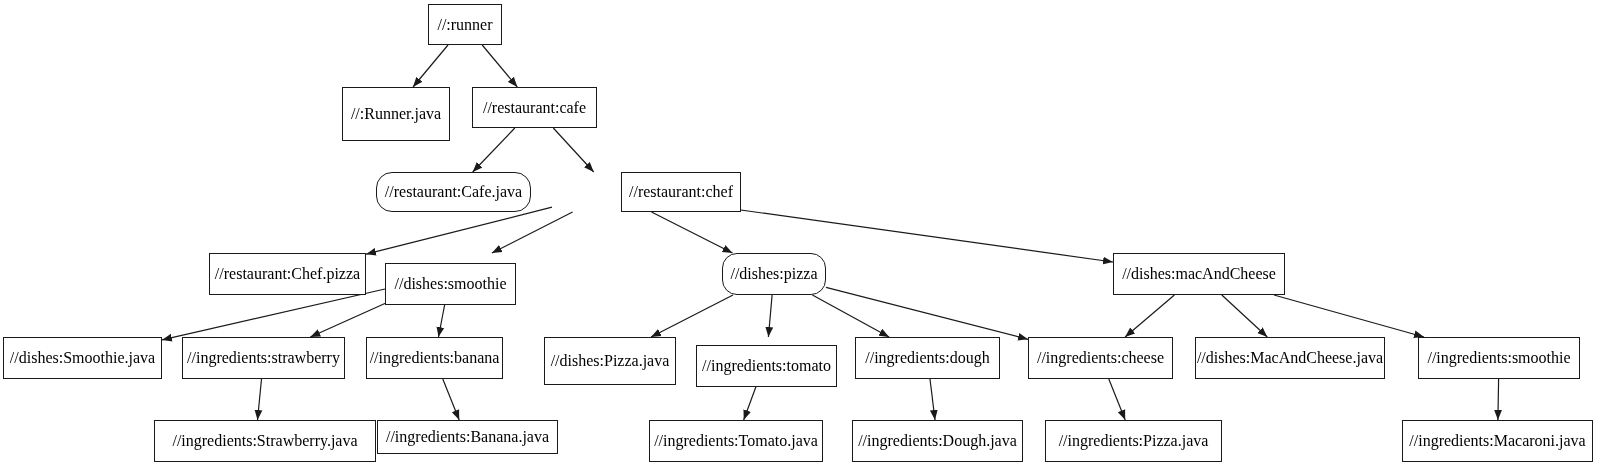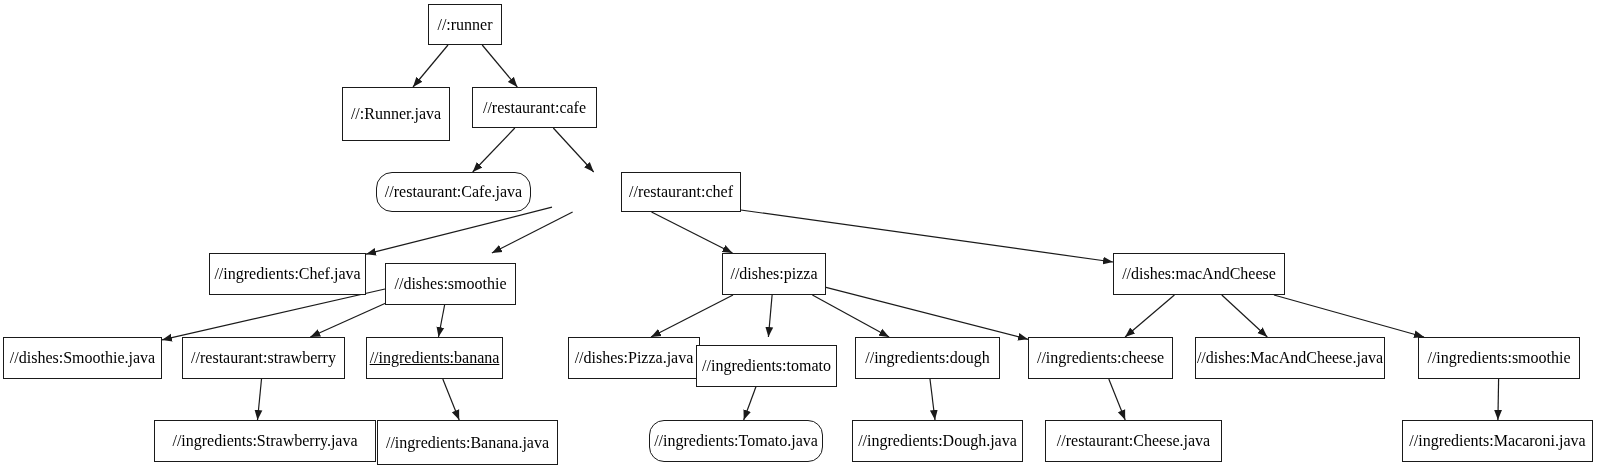--- a/index.html
+++ b/index.html
@@ -78,33 +78,33 @@
         <line x1="1274.0" y1="295.0" x2="1424.0" y2="337.0" class="edge-line" marker-end="url(#arrow)"></line>
         <line x1="1498.6" y1="379.0" x2="1497.9" y2="420.0" class="edge-line" marker-end="url(#arrow)"></line>
       </g>
   </svg>
   <div id="nodes">
       <div class="node" style="left: 428px; top: 4px; width: 74px; height: 41px;">//:runner</div>
       <div class="node" style="left: 342px; top: 87px; width: 108px; height: 54px;">//:Runner.java</div>
       <div class="node" style="left: 472px; top: 87px; width: 125px; height: 41px;">//restaurant:cafe</div>
       <div class="node" style="left: 376px; top: 172px; width: 155px; height: 40px; border-radius: 16px;">//restaurant:Cafe.java</div>
       <div class="node" style="left: 585px; top: 172px; width: 120px; height: 40px; margin-left: 36px;">//restaurant:chef</div>
-      <div class="node" style="left: 209px; top: 253px; width: 157px; height: 42px;">//ingredients:Chef.java</div>
+      <div class="node" style="left: 209px; top: 253px; width: 157px; height: 42px;">//restaurant:Chef.pizza</div>
       <div class="node" style="left: 385px; top: 263px; width: 131px; height: 42px;">//dishes:smoothie</div>
-      <div class="node" style="left: 722px; top: 253px; width: 104px; height: 42px;">//dishes:pizza</div>
+      <div class="node" style="left: 722px; top: 253px; width: 104px; height: 42px; border-radius: 15px;">//dishes:pizza</div>
       <div class="node" style="left: 1113px; top: 253px; width: 172px; height: 42px;">//dishes:macAndCheese</div>
       <div class="node" style="left: 3px; top: 337px; width: 159px; height: 42px;">//dishes:Smoothie.java</div>
-      <div class="node" style="left: 182px; top: 337px; width: 163px; height: 42px;">//restaurant:strawberry</div>
-      <div class="node" style="left: 366px; top: 337px; width: 137px; height: 42px; text-decoration: underline;">//ingredients:banana</div>
-      <div class="node" style="left: 568px; top: 337px; width: 132px; height: 42px; text-align: center;">//dishes:Pizza.java</div>
+      <div class="node" style="left: 182px; top: 337px; width: 163px; height: 42px;">//ingredients:strawberry</div>
+      <div class="node" style="left: 366px; top: 337px; width: 137px; height: 42px;">//ingredients:banana</div>
+      <div class="node" style="left: 544px; top: 337px; width: 132px; height: 48px; text-align: center;">//dishes:Pizza.java</div>
       <div class="node" style="left: 696px; top: 337px; width: 141px; height: 42px; margin-top: 8px;">//ingredients:tomato</div>
       <div class="node" style="left: 855px; top: 337px; width: 145px; height: 42px;">//ingredients:dough</div>
       <div class="node" style="left: 1028px; top: 337px; width: 145px; height: 42px;">//ingredients:cheese</div>
       <div class="node" style="left: 1195px; top: 337px; width: 190px; height: 42px;">//dishes:MacAndCheese.java</div>
       <div class="node" style="left: 1418px; top: 337px; width: 162px; height: 42px;">//ingredients:smoothie</div>
       <div class="node" style="left: 154px; top: 420px; width: 222px; height: 42px;">//ingredients:Strawberry.java</div>
-      <div class="node" style="left: 377px; top: 420px; width: 181px; height: 45px;">//ingredients:Banana.java</div>
-      <div class="node" style="left: 649px; top: 420px; width: 174px; height: 42px; border-radius: 15px;">//ingredients:Tomato.java</div>
+      <div class="node" style="left: 377px; top: 420px; width: 181px; height: 34px;">//ingredients:Banana.java</div>
+      <div class="node" style="left: 649px; top: 420px; width: 174px; height: 42px;">//ingredients:Tomato.java</div>
       <div class="node" style="left: 852px; top: 420px; width: 171px; height: 42px;">//ingredients:Dough.java</div>
-      <div class="node" style="left: 1045px; top: 420px; width: 177px; height: 42px;">//restaurant:Cheese.java</div>
+      <div class="node" style="left: 1045px; top: 420px; width: 177px; height: 42px;">//ingredients:Pizza.java</div>
       <div class="node" style="left: 1402px; top: 420px; width: 191px; height: 42px;">//ingredients:Macaroni.java</div>
     </div>
 </div>
 
 </body></html>

